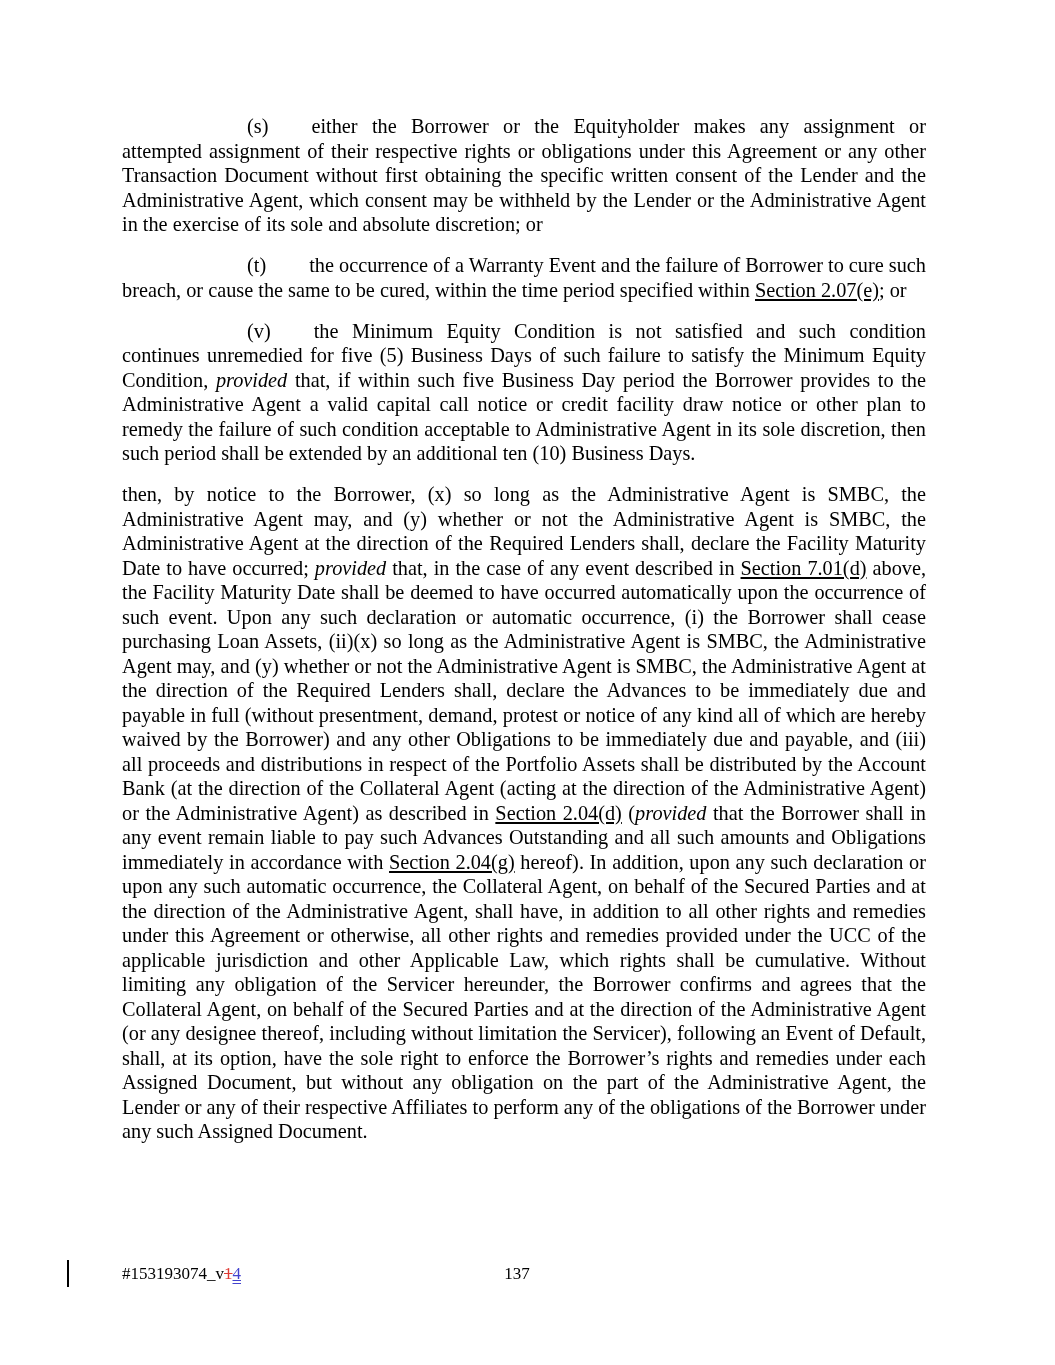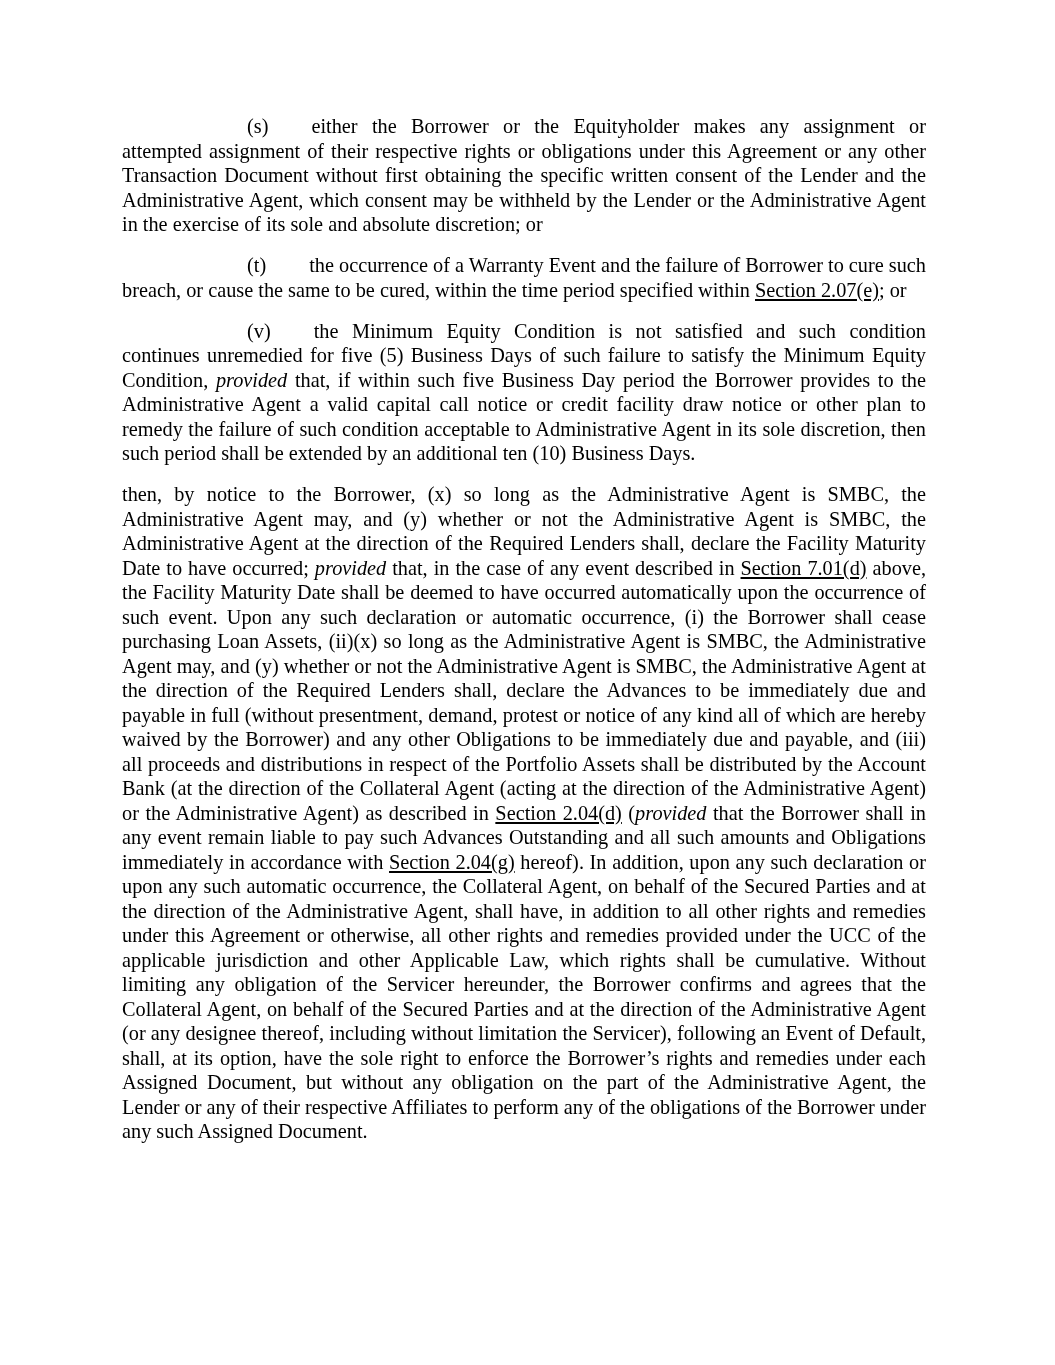--- a/index.html
+++ b/index.html
@@ -80,14 +80,19 @@
 
 <div class="page">
 
   <div class="body-text">
     <p class="para indented"><span class="plabel">(s)</span><span class="tab-gap"></span><span class="normal">either the Borrower or the Equityholder makes any assignment or attempted assignment of their respective rights or obligations under this Agreement or any other Transaction Document without first obtaining the specific written consent of the Lender and the Administrative Agent, which consent may be withheld by the Lender or the Administrative Agent in the exercise of its sole and absolute discretion; or</span></p>
     <p class="para indented"><span class="plabel">(t)</span><span class="tab-gap"></span><span class="normal">the occurrence of a Warranty Event and the failure of Borrower to cure such breach, or cause the same to be cured, within the time period specified within </span><span class="underline">Section 2.07(e)</span><span class="normal">; or</span></p>
     <p class="para indented"><span class="plabel">(v)</span><span class="tab-gap"></span><span class="normal">the Minimum Equity Condition is not satisfied and such condition continues unremedied for five (5) Business Days of such failure to satisfy the Minimum Equity Condition, </span><span class="italic">provided</span><span class="normal"> that, if within such five Business Day period the Borrower provides to the Administrative Agent a valid capital call notice or credit facility draw notice or other plan to remedy the failure of such condition acceptable to Administrative Agent in its sole discretion, then such period shall be extended by an additional ten (10) Business Days.</span></p>
     <p class="para"><span class="normal">then, by notice to the Borrower, (x) so long as the Administrative Agent is SMBC, the Administrative Agent may, and (y) whether or not the Administrative Agent is SMBC, the Administrative Agent at the direction of the Required Lenders shall, declare the Facility Maturity Date to have occurred; </span><span class="italic">provided</span><span class="normal"> that, in the case of any event described in </span><span class="underline">Section 7.01(d)</span><span class="normal"> above, the Facility Maturity Date shall be deemed to have occurred automatically upon the occurrence of such event.  Upon any such declaration or automatic occurrence, (i) the Borrower shall cease purchasing Loan Assets, (ii)(x) so long as the Administrative Agent is SMBC, the Administrative Agent may, and (y) whether or not the Administrative Agent is SMBC, the Administrative Agent at the direction of the Required Lenders shall, declare the Advances to be immediately due and payable in full (without presentment, demand, protest or notice of any kind all of which are hereby waived by the Borrower) and any other Obligations to be immediately due and payable, and (iii) all proceeds and distributions in respect of the Portfolio Assets shall be distributed by the Account Bank (at the direction of the Collateral Agent (acting at the direction of the Administrative Agent) or the Administrative Agent) as described in </span><span class="underline">Section 2.04(d)</span><span class="normal"> (</span><span class="italic">provided</span><span class="normal"> that the Borrower shall in any event remain liable to pay such Advances Outstanding and all such amounts and Obligations immediately in accordance with </span><span class="underline">Section 2.04(g)</span><span class="normal"> hereof).  In addition, upon any such declaration or upon any such automatic occurrence, the Collateral Agent, on behalf of the Secured Parties and at the direction of the Administrative Agent, shall have, in addition to all other rights and remedies under this Agreement or otherwise, all other rights and remedies provided under the UCC of the applicable jurisdiction and other Applicable Law, which rights shall be cumulative.  Without limiting any obligation of the Servicer hereunder, the Borrower confirms and agrees that the Collateral Agent, on behalf of the Secured Parties and at the direction of the Administrative Agent (or any designee thereof, including without limitation the Servicer), following an Event of Default, shall, at its option, have the sole right to enforce the Borrower’s rights and remedies under each Assigned Document, but without any obligation on the part of the Administrative Agent, the Lender or any of their respective Affiliates to perform any of the obligations of the Borrower under any such Assigned Document.</span></p>
   </div>
 
+  <div class="footer">
+    <div class="change-bar"></div>
+    <div class="doc-ref"><span>#153193074_v</span><span class="del" style="color: rgb(223, 58, 52);">1</span><span class="ins" style="color: rgb(67, 67, 206);">4</span></div>
+    <div class="page-number">137</div>
+  </div>
 
 </div>
 
 </body></html>

